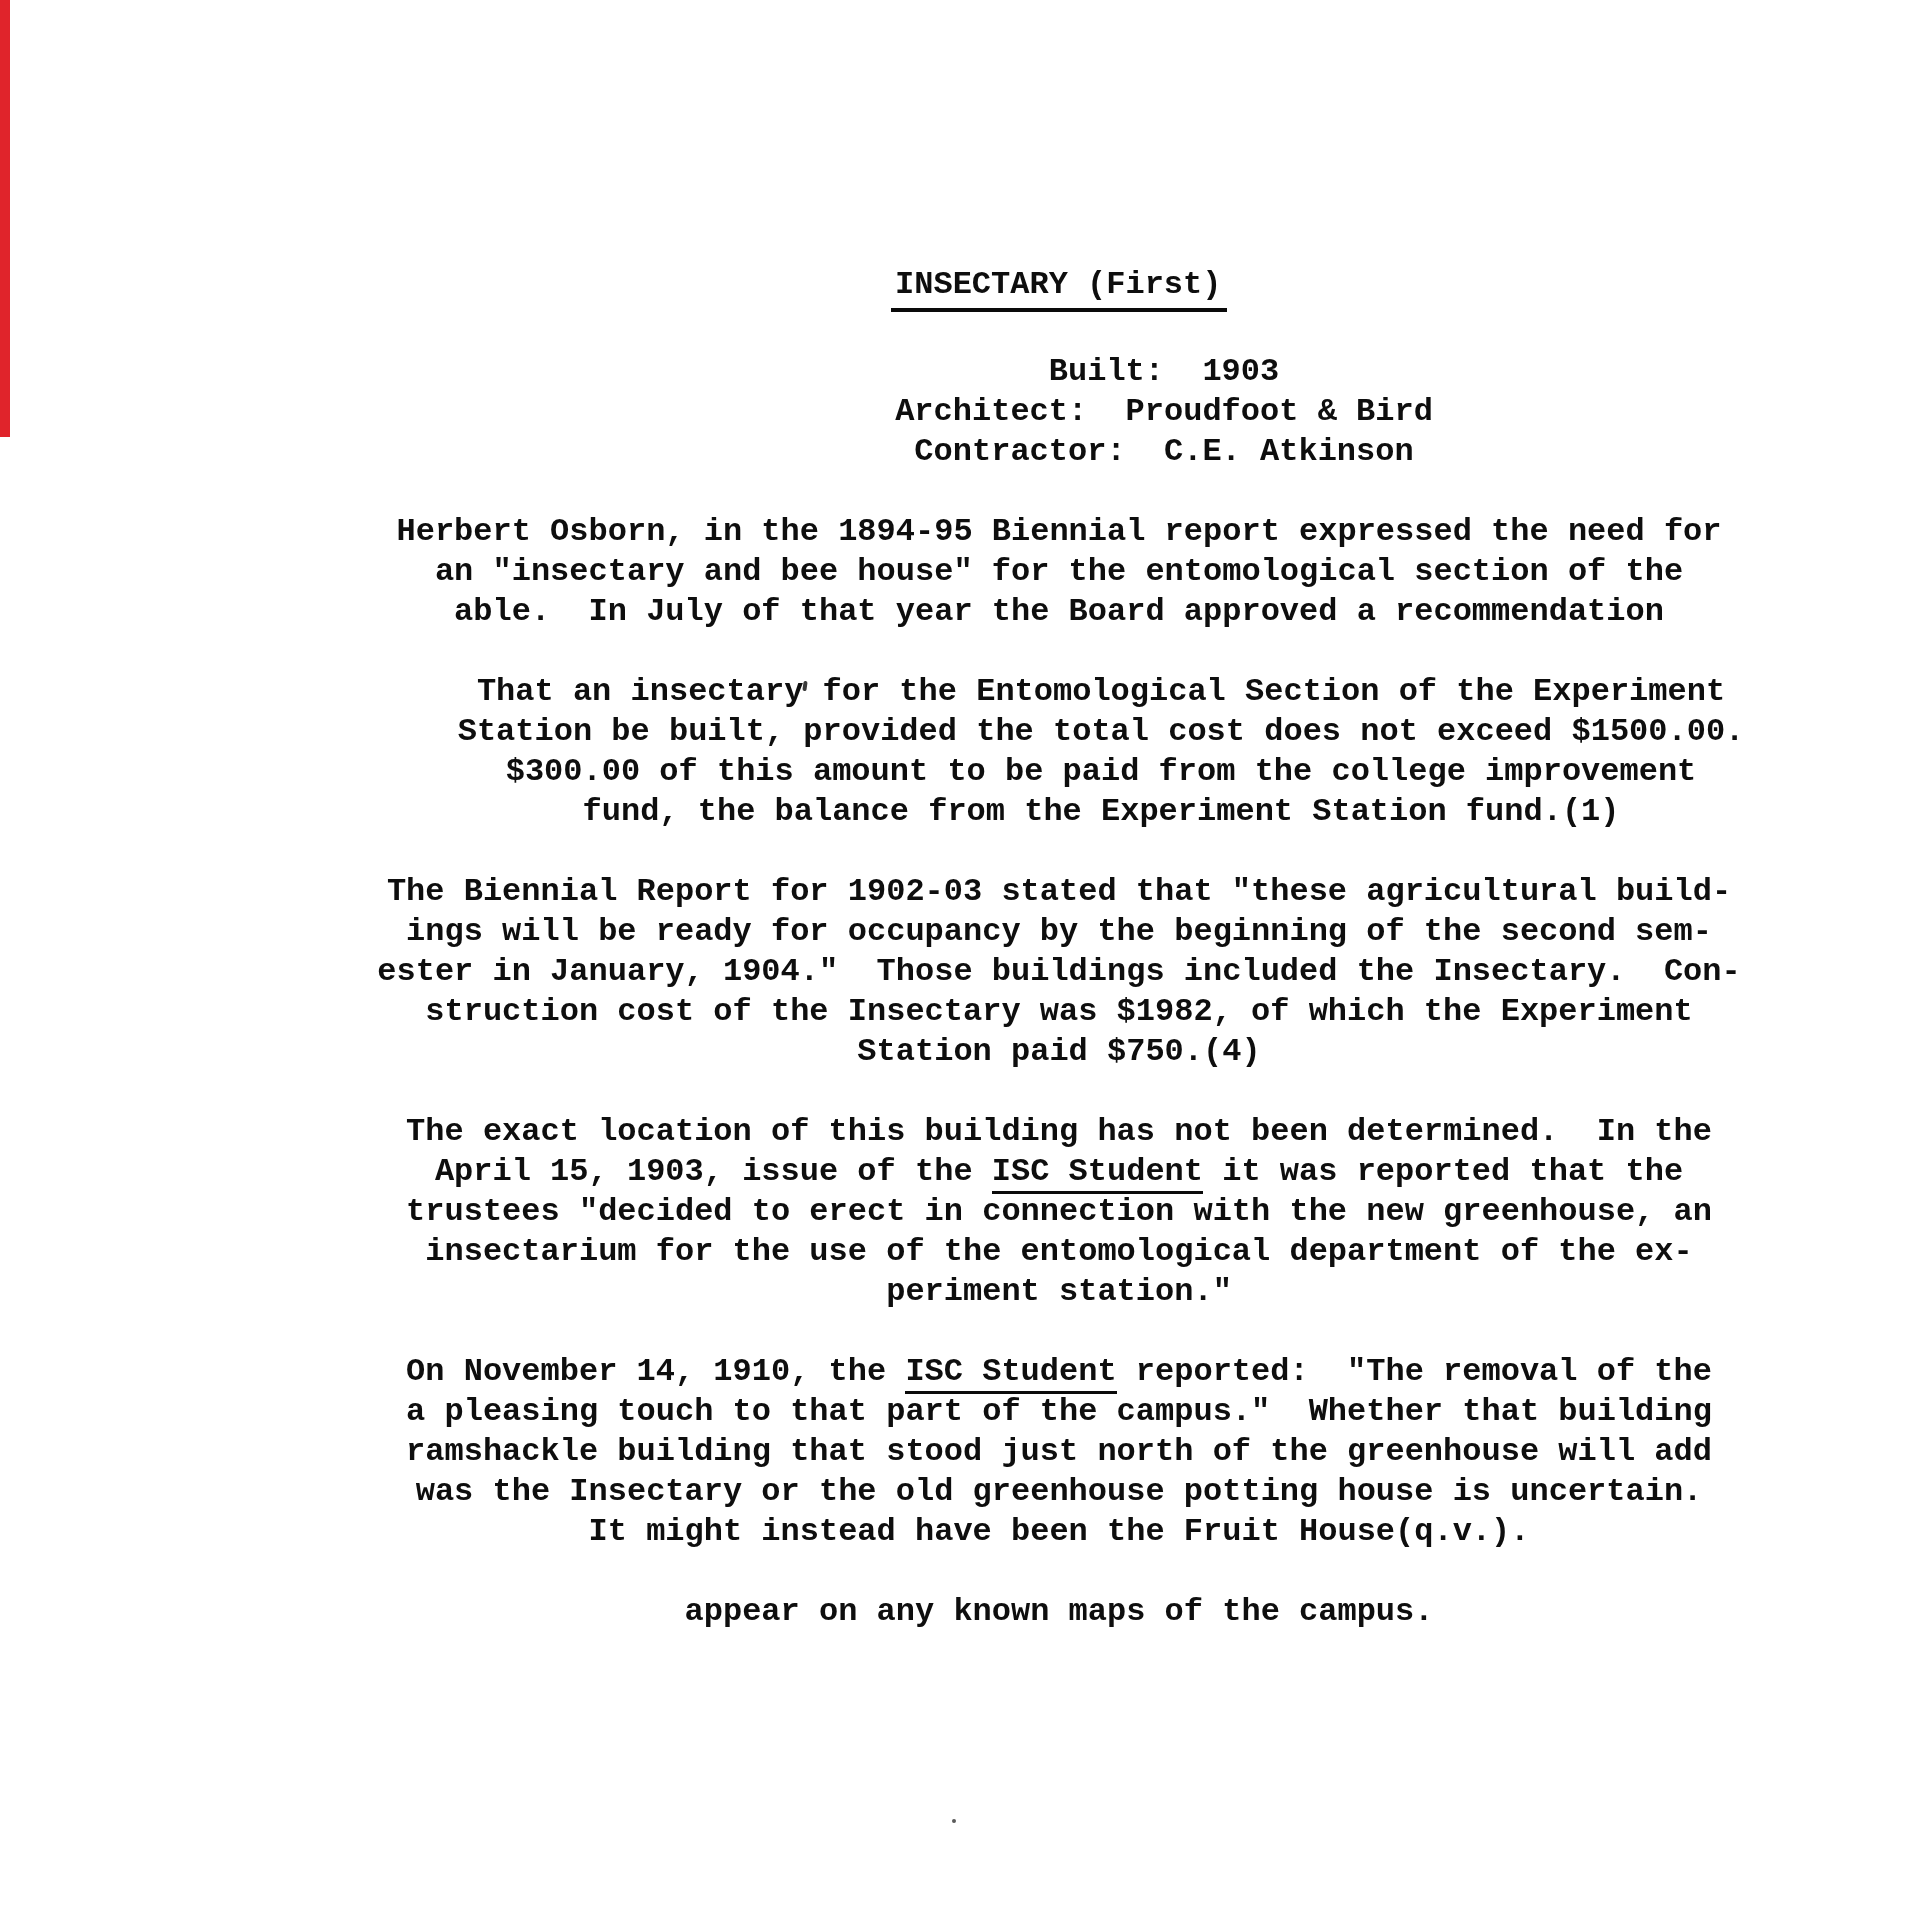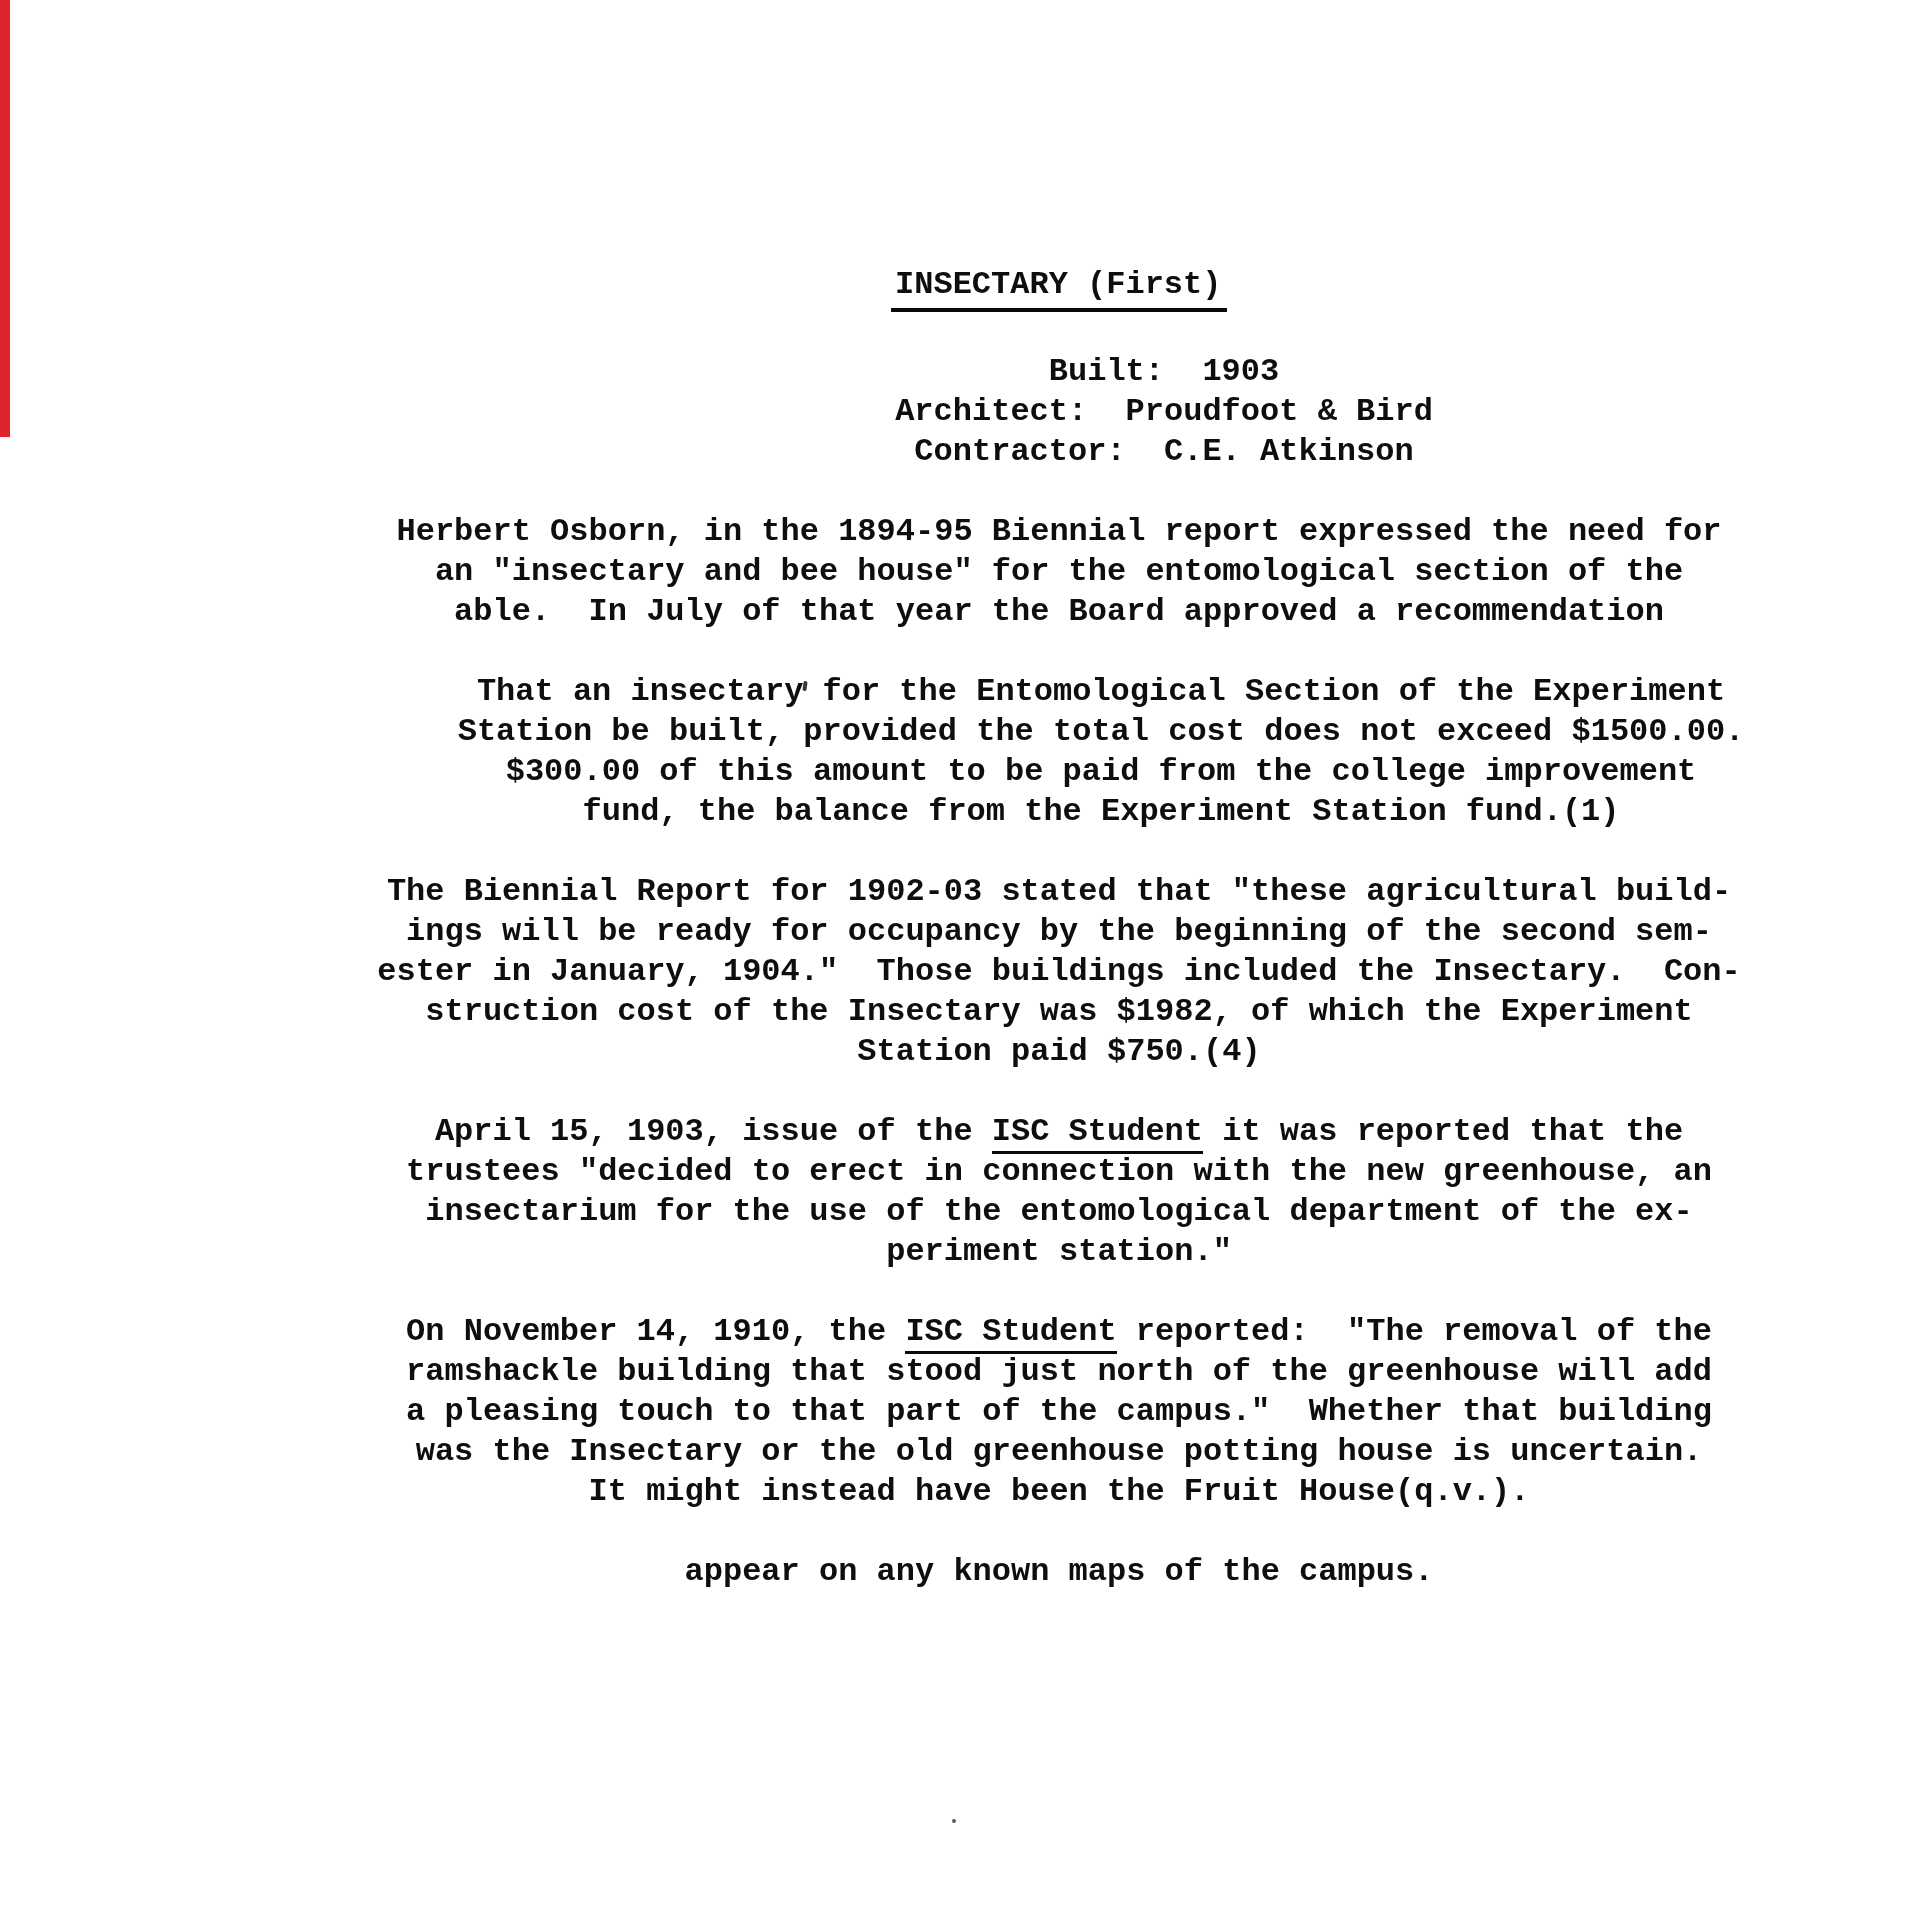--- a/index.html
+++ b/index.html
@@ -74,30 +74,31 @@
 
     <section>
         <div class="line">The Biennial Report for 1902-03 stated that "these agricultural build-</div>
         <div class="line">ings will be ready for occupancy by the beginning of the second sem-</div>
         <div class="line">ester in January, 1904."  Those buildings included the Insectary.  Con-</div>
         <div class="line">struction cost of the Insectary was $1982, of which the Experiment</div>
         <div class="line">Station paid $750.(4)</div>
       </section>
 
     <section>
+        <div class="line">The exact location of this building has not been determined.  In the</div>
         <div class="line">April 15, 1903, issue of the <span class="hl">ISC Student</span> it was reported that the</div>
         <div class="line">trustees "decided to erect in connection with the new greenhouse, an</div>
         <div class="line">insectarium for the use of the entomological department of the ex-</div>
         <div class="line">periment station."</div>
       </section>
 
     <section>
         <div class="line">On November 14, 1910, the <span class="hl">ISC Student</span> reported:  "The removal of the</div>
+        <div class="line">a pleasing touch to that part of the campus."  Whether that building</div>
         <div class="line">ramshackle building that stood just north of the greenhouse will add</div>
-        <div class="line">a pleasing touch to that part of the campus."  Whether that building</div>
         <div class="line">was the Insectary or the old greenhouse potting house is uncertain.</div>
         <div class="line">It might instead have been the Fruit House(q.v.).</div>
       </section>
 
     <section>
         <div class="line">appear on any known maps of the campus.</div>
       </section>
 
   </div>
 

